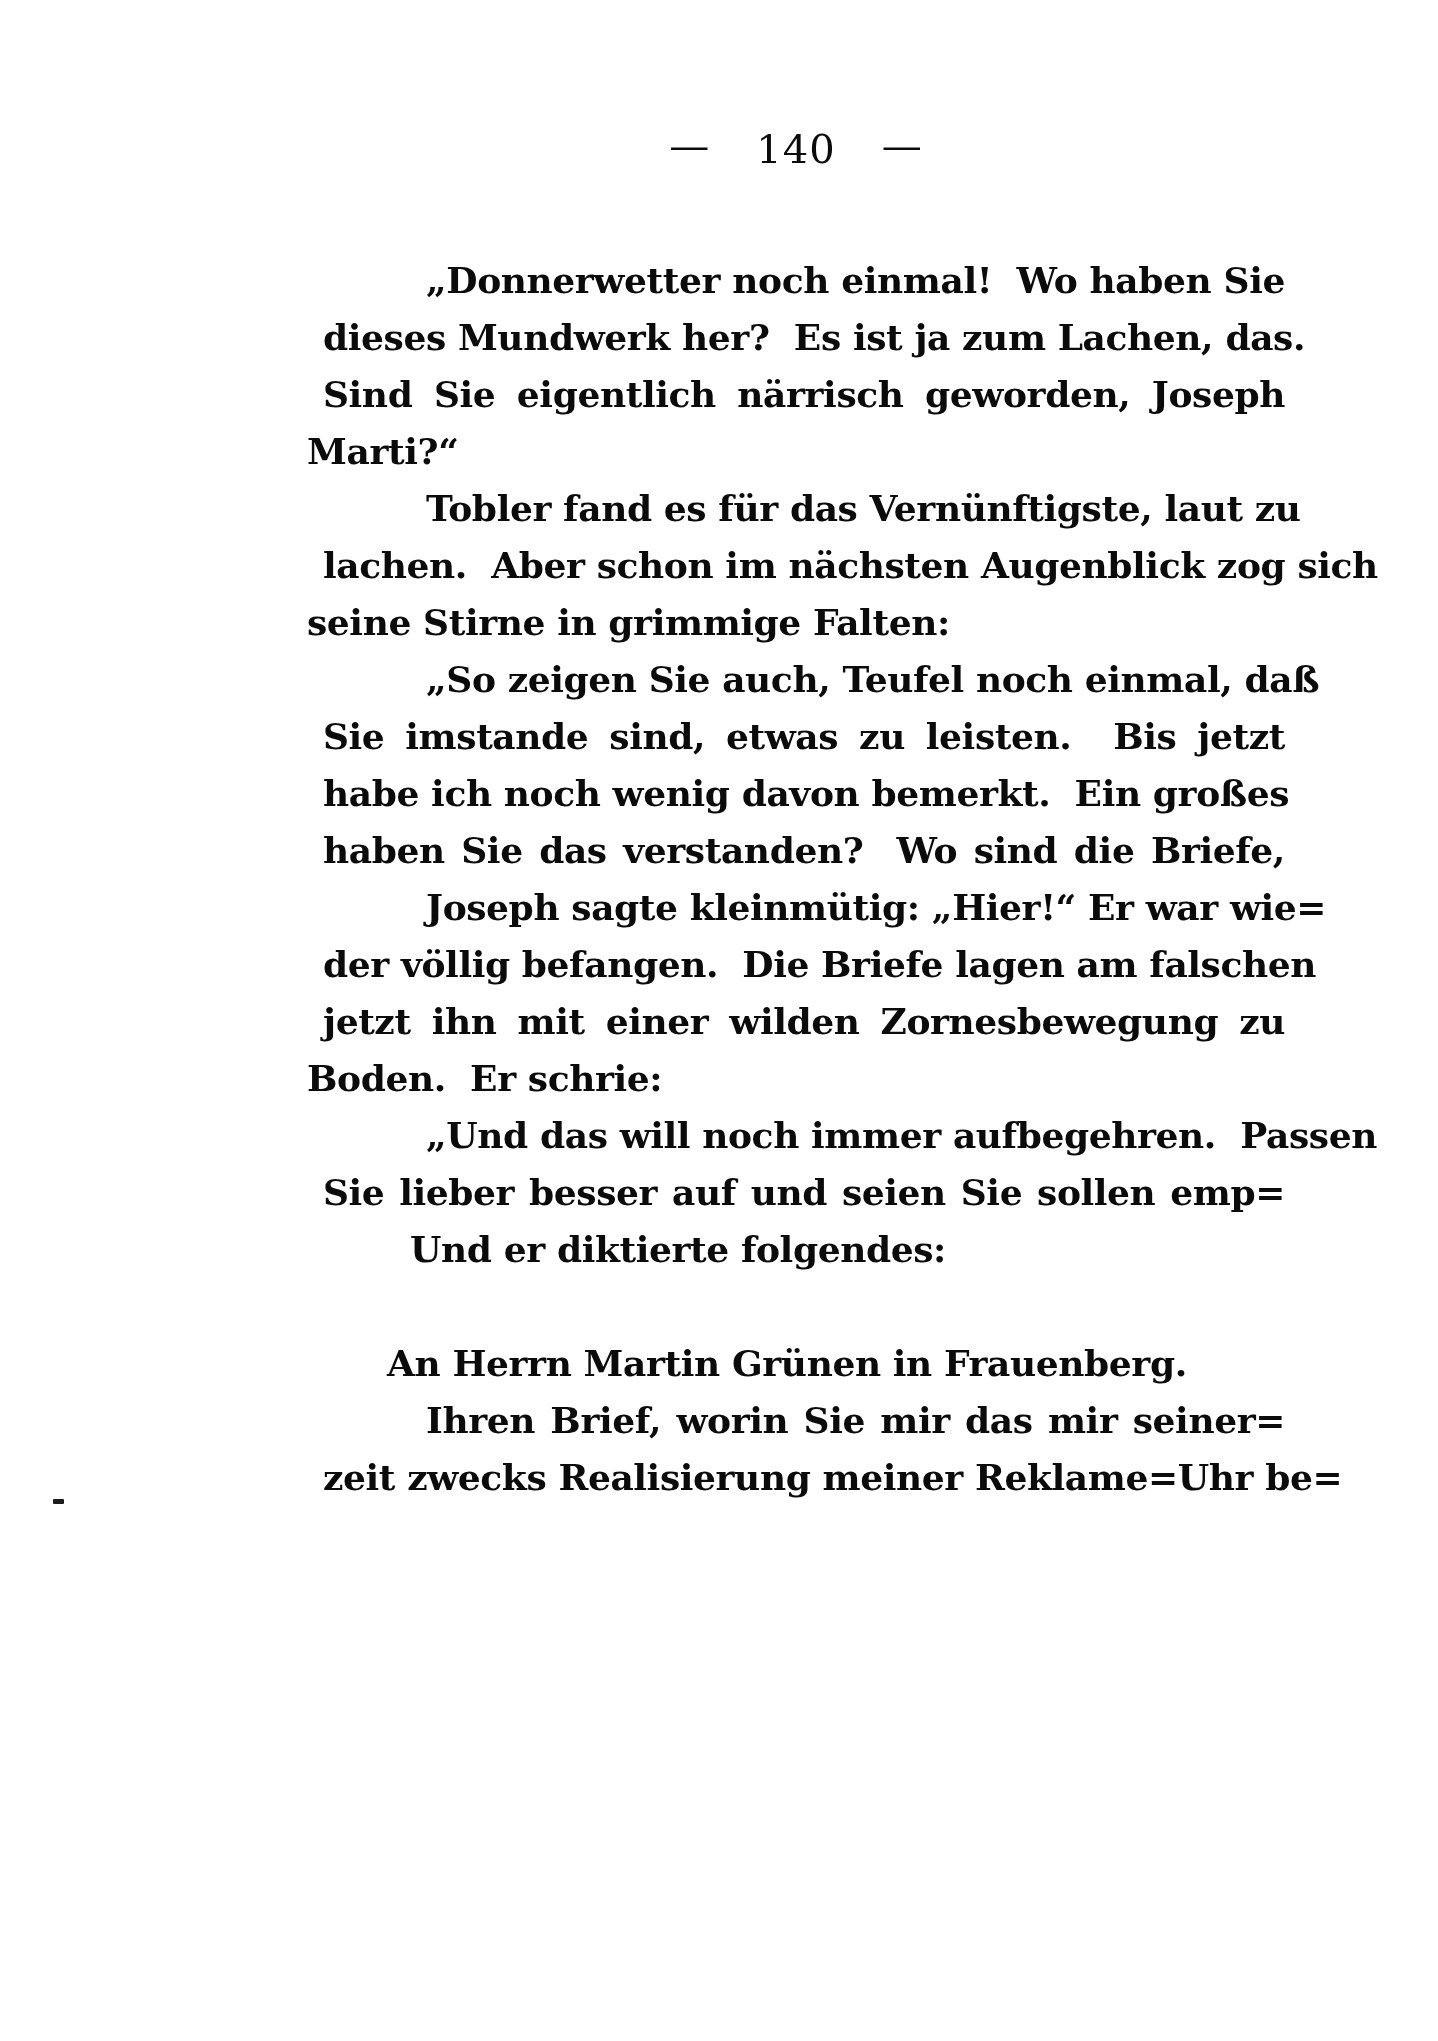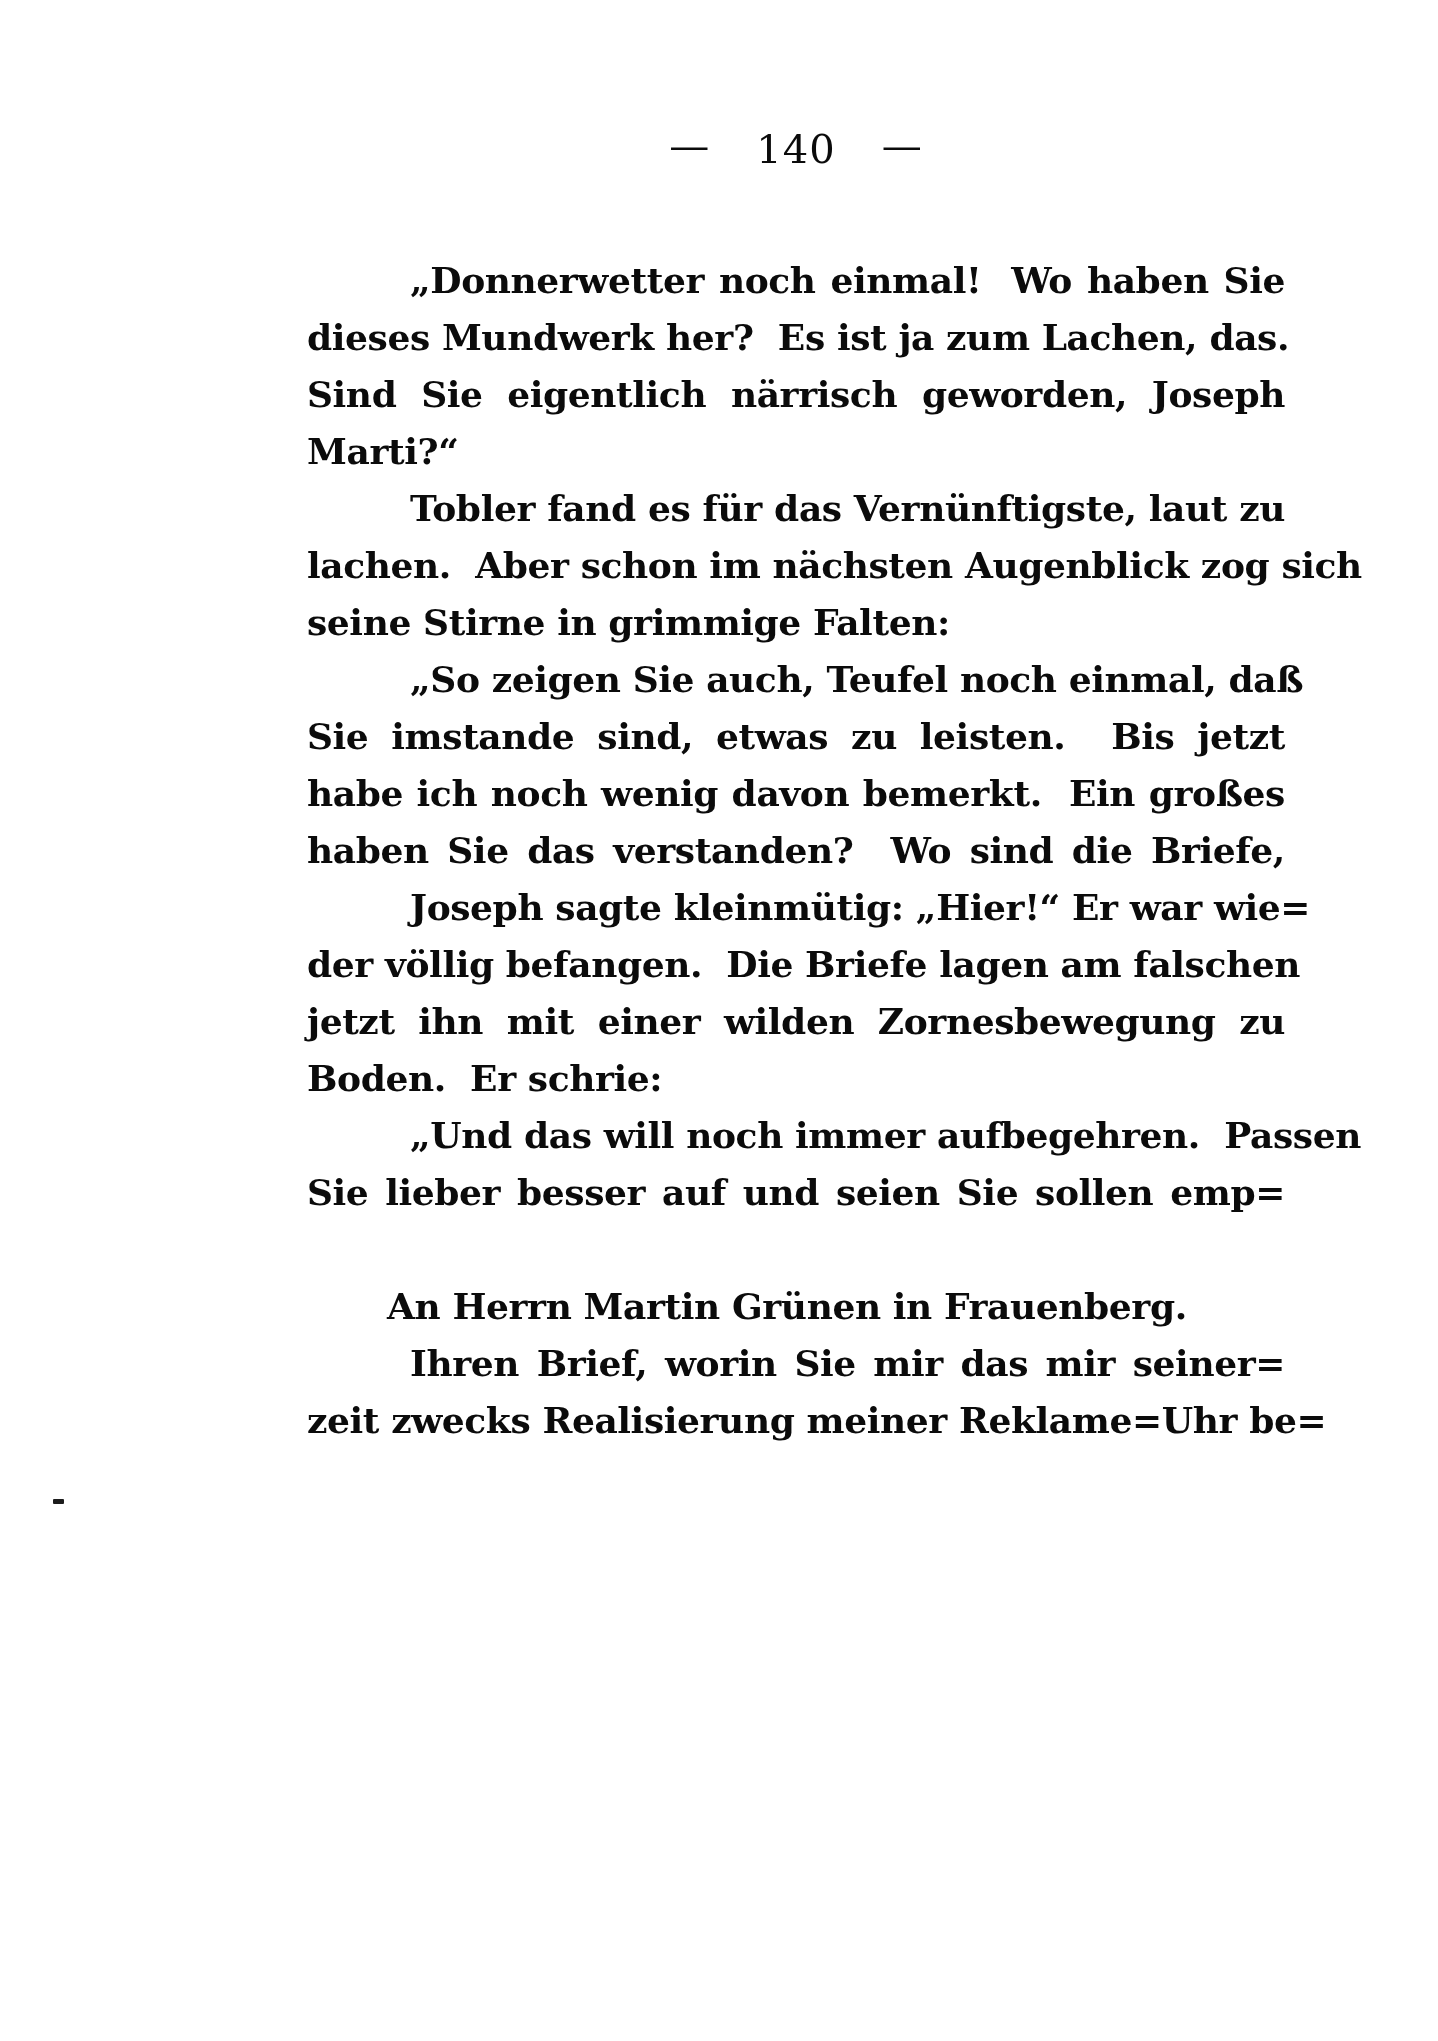--- a/index.html
+++ b/index.html
@@ -38,20 +38,21 @@
     line-height: 57px;
     font-size: 36px;
     font-weight: 700;
     letter-spacing: -0.4px;
     white-space: nowrap;
     text-align: left;
   }
   .line.justify {
     text-align: justify;
     text-align-last: justify;
+    margin-left: 16px;
   }
   .line.indent  { padding-left: 103px; }
   .line.indent2 { padding-left: 80px; }
   .line.blank   { min-height: 57px; }
   .speck {
     position: absolute;
     left: 53px;
     top: 1499px;
     width: 11px;
     height: 5px;
@@ -81,20 +82,21 @@
       <div class="line justify indent">„So zeigen Sie auch, Teufel noch einmal, daß</div>
       <div class="line justify">Sie imstande sind, etwas zu leisten.&nbsp; Bis jetzt</div>
       <div class="line justify">habe ich noch wenig davon bemerkt.&nbsp; Ein großes</div>
       <div class="line justify">haben Sie das verstanden?&nbsp; Wo sind die Briefe,</div>
       <div class="line justify indent">Joseph sagte kleinmütig: „Hier!“ Er war wie=</div>
       <div class="line justify">der völlig befangen.&nbsp; Die Briefe lagen am falschen</div>
       <div class="line justify">jetzt ihn mit einer wilden Zornesbewegung zu</div>
       <div class="line">Boden.&nbsp; Er schrie:</div>
       <div class="line justify indent">„Und das will noch immer aufbegehren.&nbsp; Passen</div>
       <div class="line justify">Sie lieber besser auf und seien Sie sollen emp=</div>
+      <div class="line indent">Und er diktierte folgendes:</div>
       <div class="line blank"></div>
       <div class="line indent2">An Herrn Martin Grünen in Frauenberg.</div>
       <div class="line justify indent">Ihren Brief, worin Sie mir das mir seiner=</div>
       <div class="line justify">zeit zwecks Realisierung meiner Reklame=Uhr be=</div>
     </div>
 
   <div class="speck"></div>
 
 </div>
 

